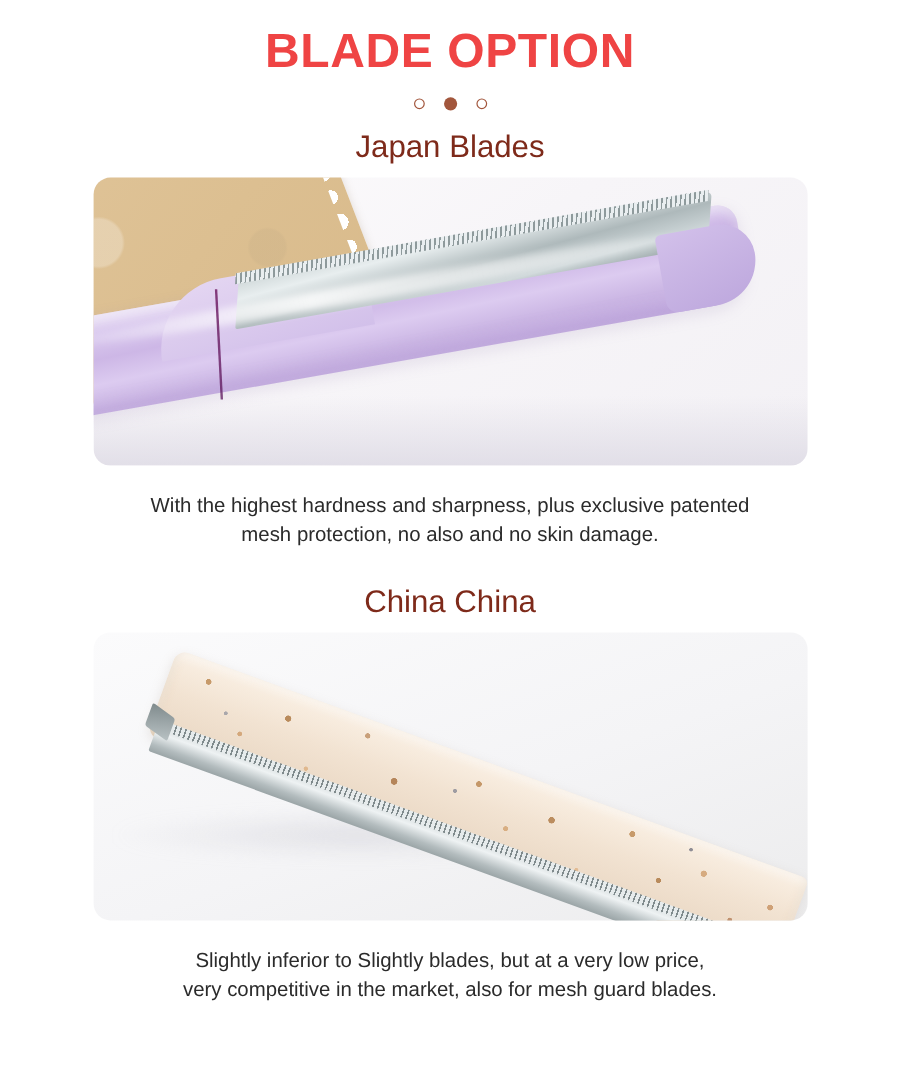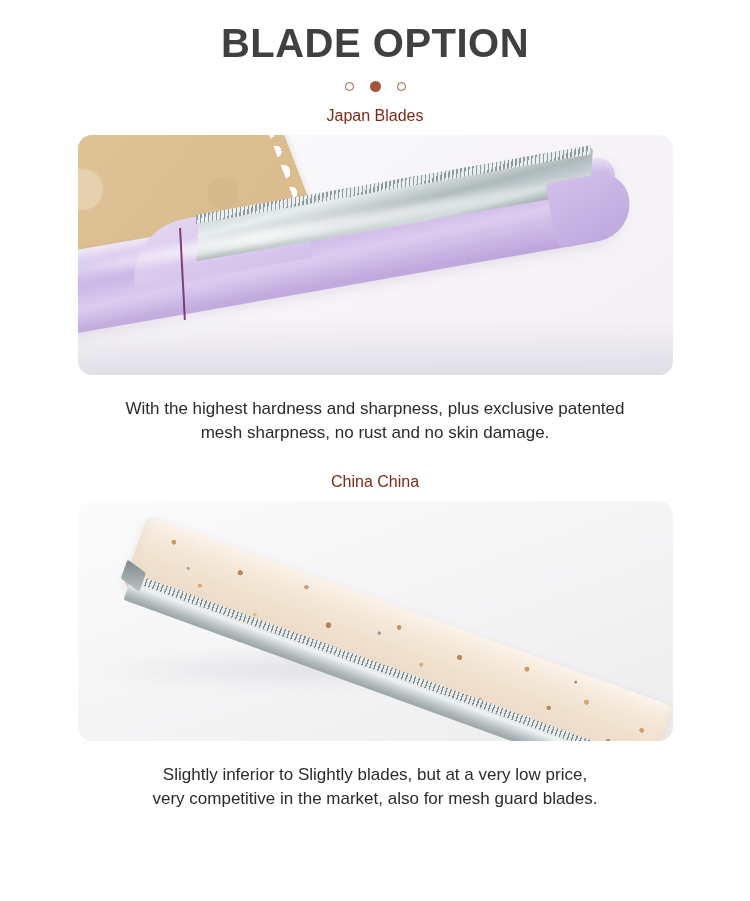--- a/index.html
+++ b/index.html
@@ -19,21 +19,21 @@
   
   .page-header {
     text-align: center;
     padding-top: 22px;
   }
   .main-title {
     font-family: "Liberation Sans", sans-serif;
     font-size: 40px;
     font-weight: 700;
     letter-spacing: 0.5px;
-    color: #404040;
+    color: #ef4444;
     margin: 0;
     line-height: 1.05;
   }
   .subtitle {
     font-family: "Liberation Sans", sans-serif;
     font-size: 25px;
     font-weight: 400;
     color: #8B2C1E;
     margin: 8px 0 0 0;
     line-height: 1.1;
@@ -64,21 +64,21 @@
     height: 11px;
   }
 
   
   .section {
     width: 100%;
   }
   .section-heading {
     text-align: center;
     font-family: "Liberation Sans", sans-serif;
-    font-size: 16px;
+    font-size: 26px;
     font-weight: 400;
     color: #7E2A1A;
     margin: 0;
     padding: 14px 0 10px 0;
   }
 
   .photo {
     position: relative;
     width: 595px;
     height: 240px;
@@ -351,21 +351,21 @@
         <div class="blade-steel"></div>
         <div class="blade-teeth"></div>
         <div class="rp-gloss"></div>
         <div class="rp-seam"></div>
         <div class="rp-tip"></div>
       </div>
     </div>
 
     <div class="caption">
       <span class="caption-line">With the highest hardness and sharpness, plus exclusive patented</span>
-      <span class="caption-line">mesh sharpness, no rust and no skin damage.</span>
+      <span class="caption-line">mesh protection, no also and no skin damage.</span>
     </div>
   </div>
 
   <div class="section section-china">
     <h2 class="section-heading">China China</h2>
 
     <div class="photo photo-china">
       <div class="rb-shadow"></div>
       <div class="razor-beige">
         <div class="rb-handle"></div>

